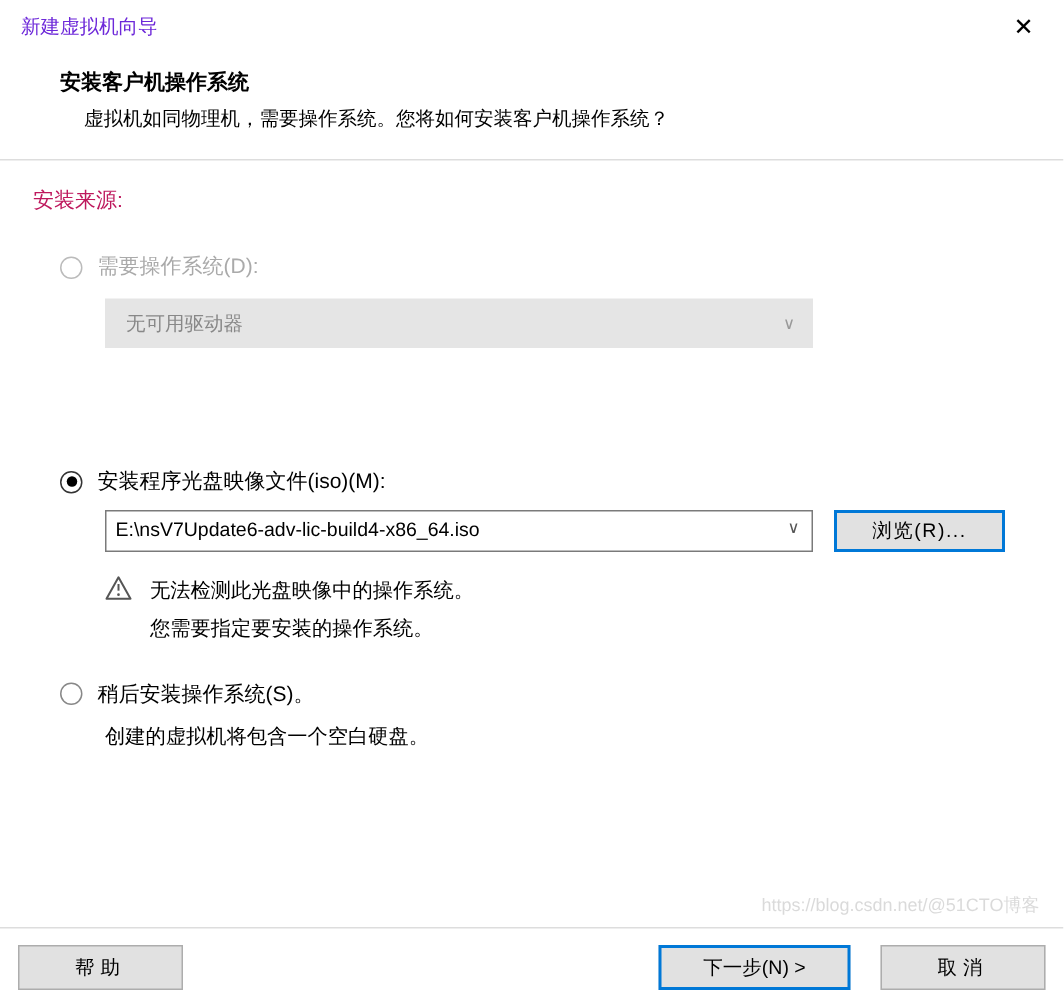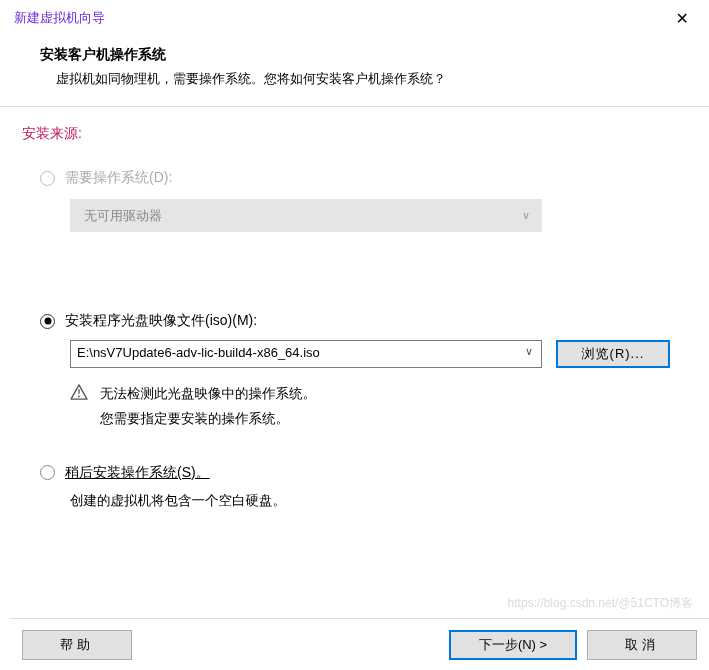--- a/index.html
+++ b/index.html
@@ -159,39 +159,38 @@
       height: 16px;
       flex-shrink: 0;
       margin-top: 2px;
     }
     .warn-text {
       font-size: 13.5px;
       color: #000;
       line-height: 1.85;
     }
     .later-option {
-      margin-top: 32px;
-      text-decoration: underline;
+      margin-top: 22px;
     }
     .later-desc {
       margin: 10px 0 0 48px;
       font-size: 13.5px;
       color: #000;
     }
     .footer {
       position: absolute;
       bottom: 0;
-      left: 10px;
+      left: 0;
       right: 0;
       height: 52px;
       border-top: 1px solid #ddd;
       display: flex;
       align-items: center;
       padding: 0 12px;
-      gap: 6px;
+      gap: 16px;
     }
     .footer-btn {
       height: 30px;
       background: #e1e1e1;
       border: 1px solid #adadad;
       font-size: 13px;
       display: flex;
       align-items: center;
       justify-content: center;
       padding: 0 4px;

